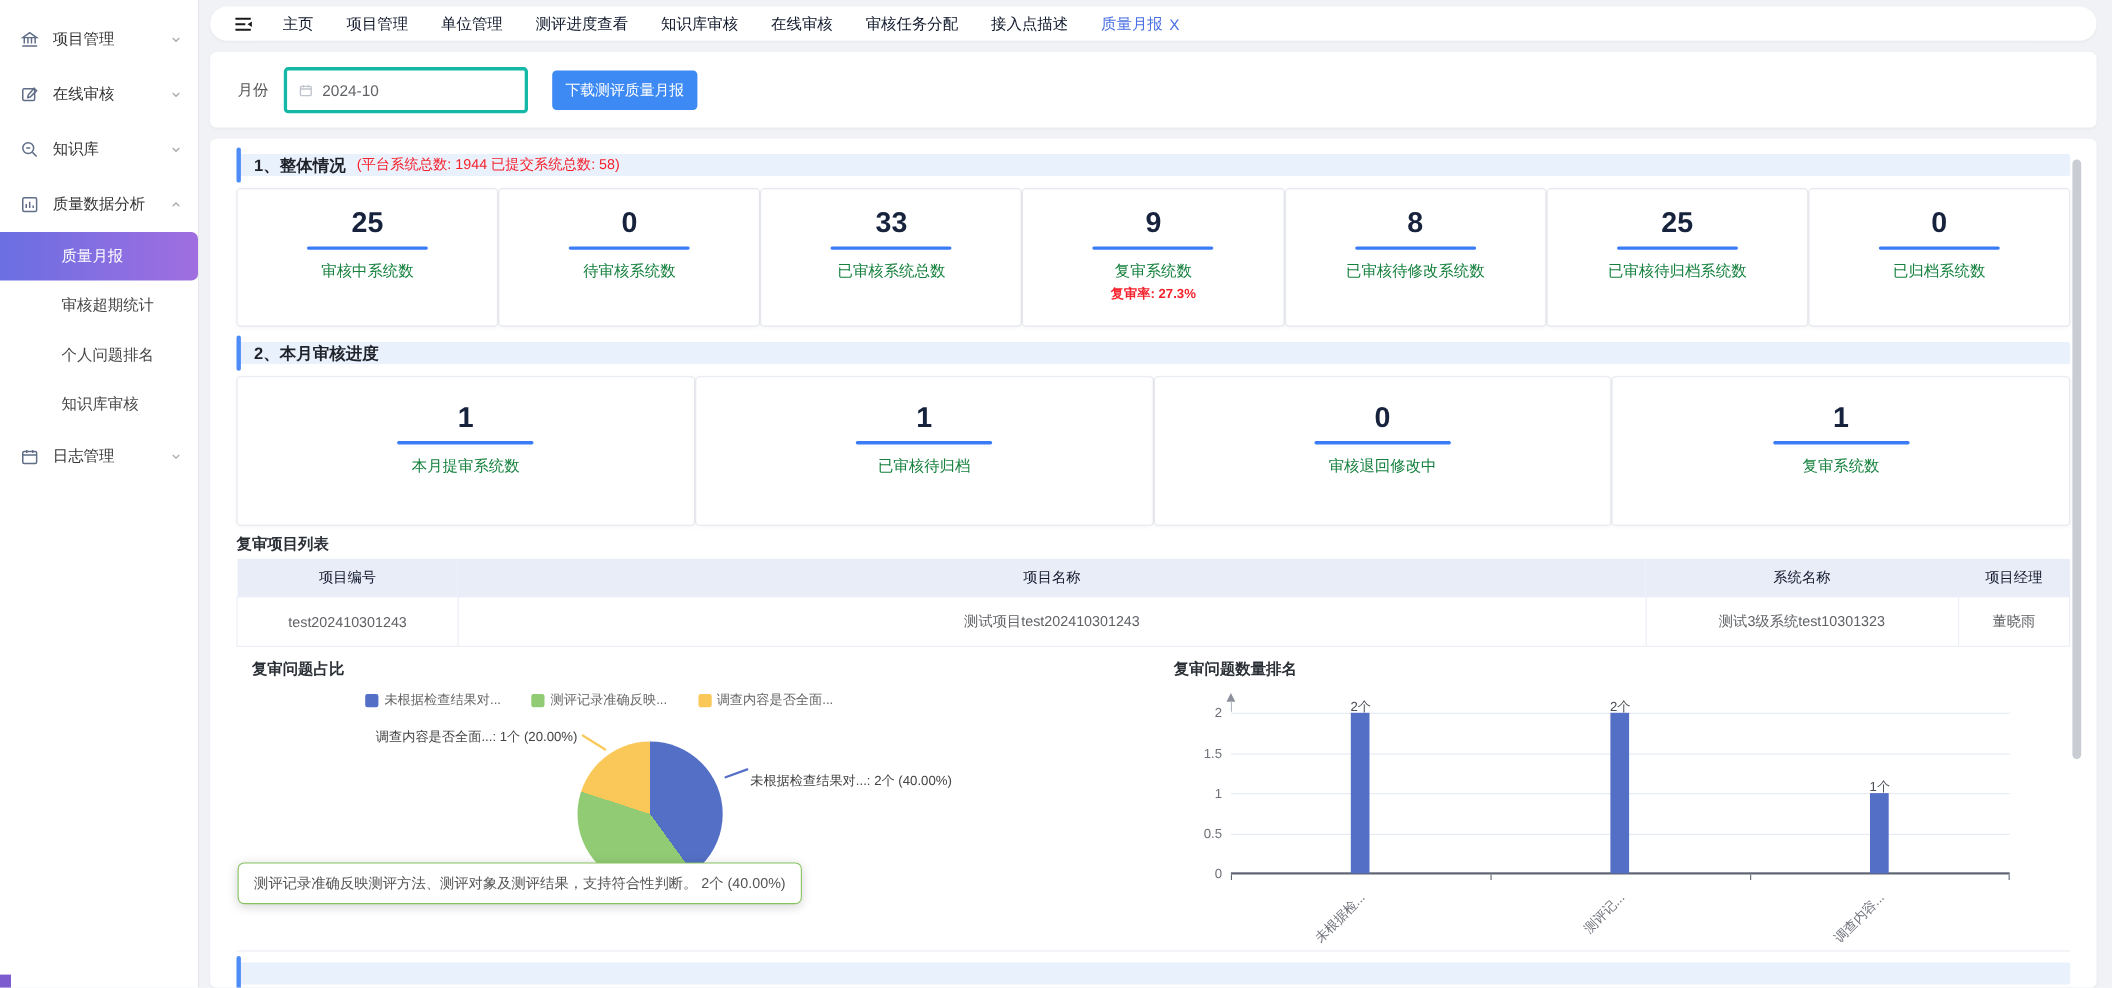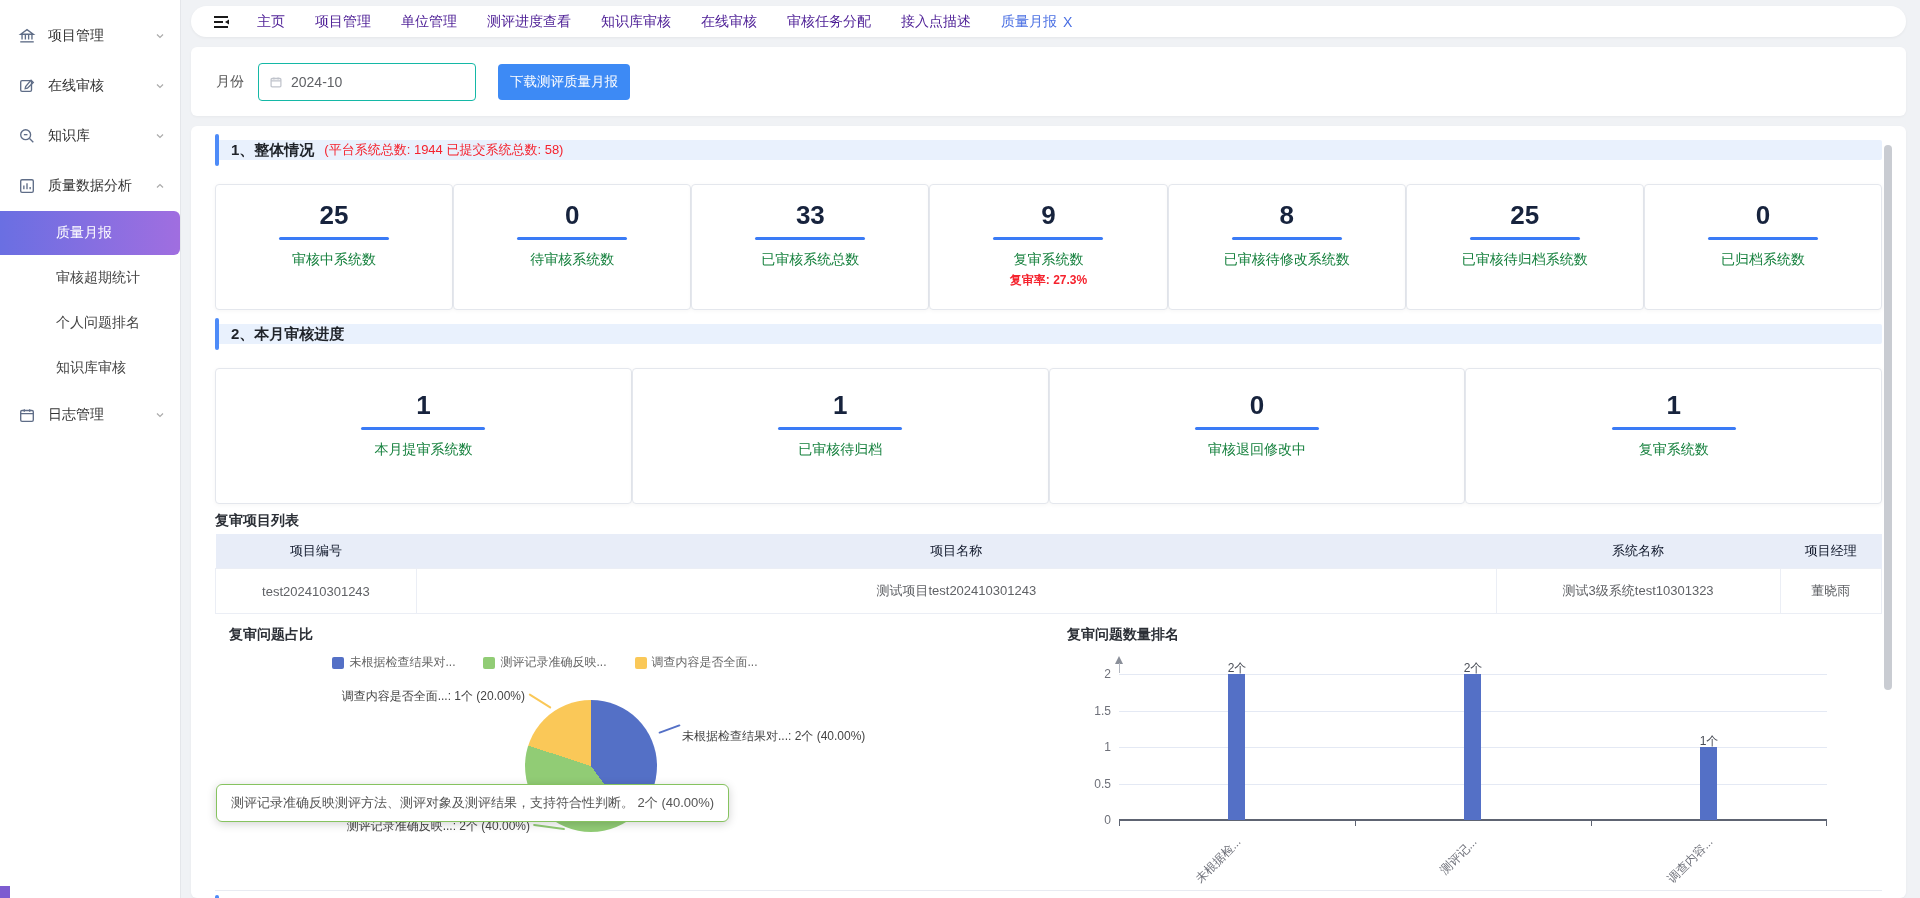--- a/index.html
+++ b/index.html
@@ -13,39 +13,39 @@
   .side-icon{width:18px;height:18px;flex:0 0 18px;}
   .chev{width:12px;height:12px;opacity:.55;}
   .sub-item{height:45px;display:flex;align-items:center;padding-left:56px;color:#444;cursor:pointer;font-size:14px;}
   .sub-item.active{height:44px;color:#fff;background:linear-gradient(90deg,#6a6fe2,#a06ee0);border-radius:0 6px 6px 0;}
   .side-bottom-accent{position:absolute;left:0;bottom:0;width:10px;height:12px;background:#7d5cd0;}
   
   .content{flex:1;display:flex;flex-direction:column;min-width:0;}
   .navbar{height:32px;margin:6px 14px 0 10px;background:#fff;border-radius:16px;display:flex;align-items:center;
           padding:0 20px;box-shadow:0 1px 3px rgba(0,0,0,.05);}
   .nav-tabs{display:flex;align-items:center;gap:30px;margin-left:26px;}
-  .nav-tab{color:#4c1d95;cursor:pointer;white-space:nowrap;}
+  .nav-tab{color:#0f172a;cursor:pointer;white-space:nowrap;}
   .nav-tab.active{color:#4a6fe3;display:flex;align-items:center;gap:6px;}
   .filter-card{height:70px;margin:10px 14px 0 10px;background:#fff;border-radius:6px;display:flex;align-items:center;
                padding:0 25px;box-shadow:0 1px 3px rgba(0,0,0,.04);}
   .filter-label{color:#555;margin-right:14px;}
-  .date-input{width:196px;height:36px;border:1px solid #14b8a6;border-radius:4px;background:#fff;display:flex;
+  .date-input{width:196px;height:36px;border:3px solid #14b8a6;border-radius:4px;background:#fff;display:flex;
               align-items:center;padding:0 10px;color:#606266;}
   .date-input svg{margin-right:8px;}
   .dl-btn{margin-left:22px;height:36px;padding:0 12px;background:#3d8af5;color:#fff;border:none;border-radius:4px;
           font-size:13.5px;cursor:pointer;font-family:inherit;}
   .main-card{position:relative;height:770px;margin:10px 14px 0 10px;background:#fff;border-radius:6px;
              padding:14px 24px 0 24px;box-shadow:0 1px 3px rgba(0,0,0,.04);overflow:hidden;}
   
   .band{height:20px;background:#e9f1fd;display:flex;align-items:center;border-radius:2px;}
   .band .bar{width:4px;height:32px;background:#4d8bf8;border-radius:2px;}
   .band .t{margin-left:12px;font-weight:700;font-size:15px;color:#1f2329;}
   .band .note{margin-left:10px;color:#f5222d;font-size:13px;}
   
-  .cards{display:flex;margin-top:24px;}
+  .cards{display:flex;margin-top:11px;}
   .stat-card{flex:1;background:#fff;border:1px solid #e4e7ed;border-radius:4px;box-shadow:0 1px 4px rgba(0,0,0,.04);
              display:flex;flex-direction:column;align-items:center;}
   .cards.r1 .stat-card{height:108px;padding-top:16px;}
   .cards.r2 .stat-card{height:112px;padding-top:22px;}
   .stat-num{font-size:26px;font-weight:700;color:#17233d;line-height:1.1;}
   .stat-line{width:110px;height:3px;background:#3a7bf6;margin-top:7px;border-radius:2px;}
   .cards.r2 .stat-line{width:124px;}
   .stat-lbl{margin-top:11px;color:#15803d;font-size:14px;}
   .stat-extra{margin-top:3px;color:#f5222d;font-size:12px;font-weight:700;}
   .tbl-title{margin-top:8px;font-weight:700;color:#2b2f36;font-size:14px;height:18px;}

